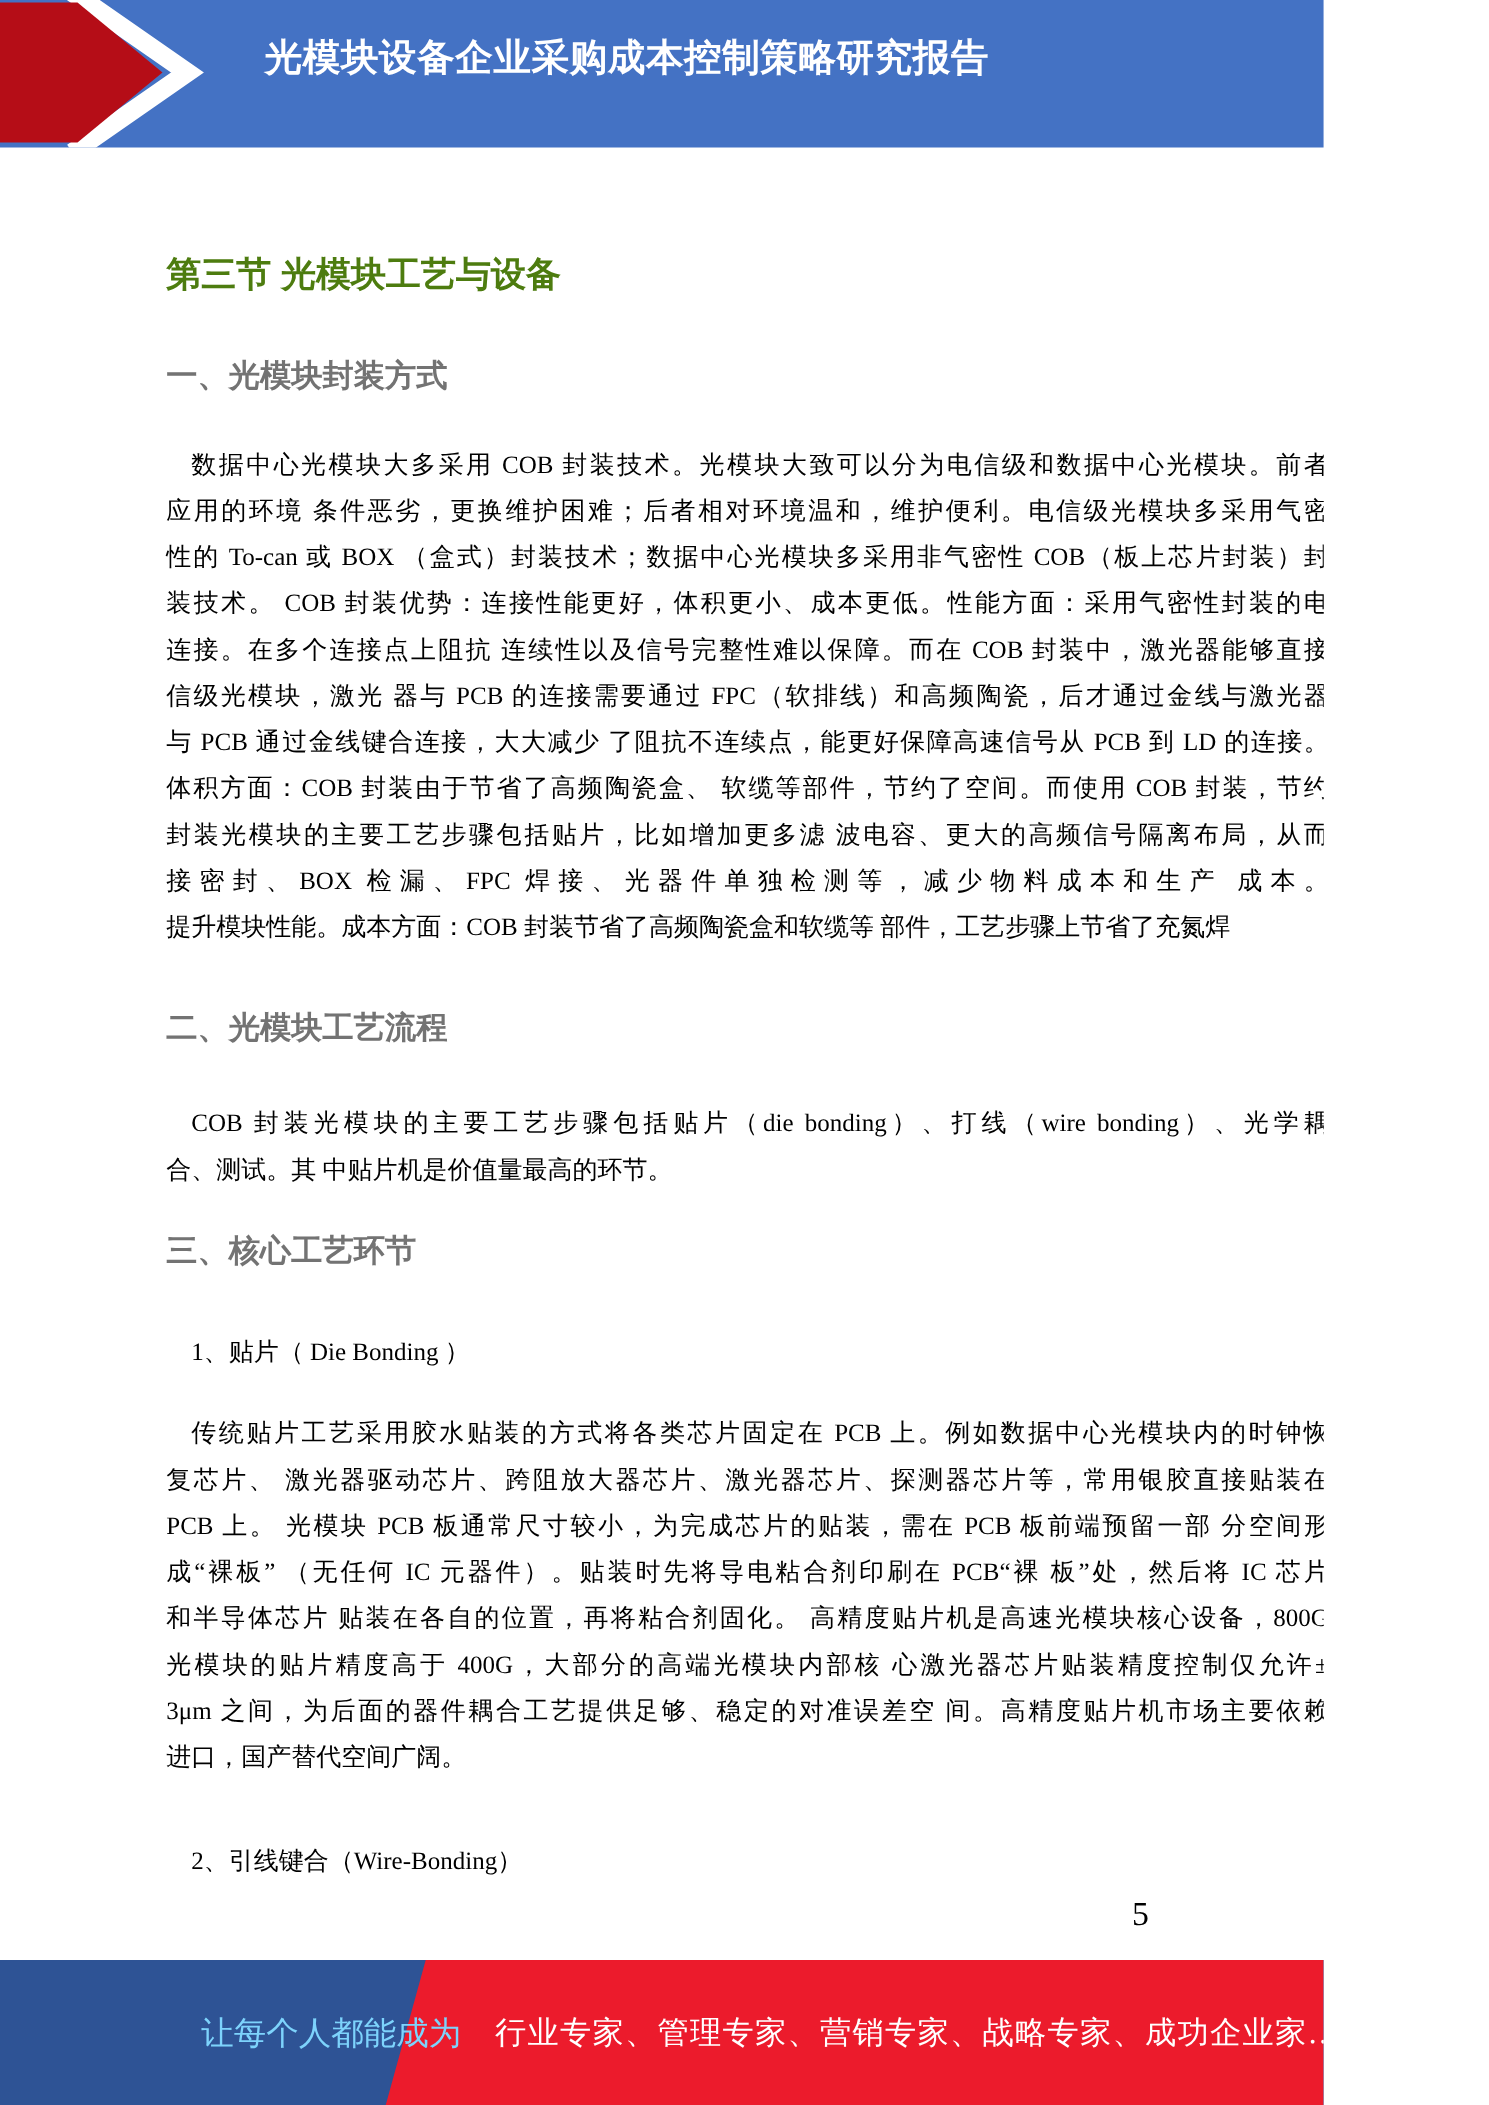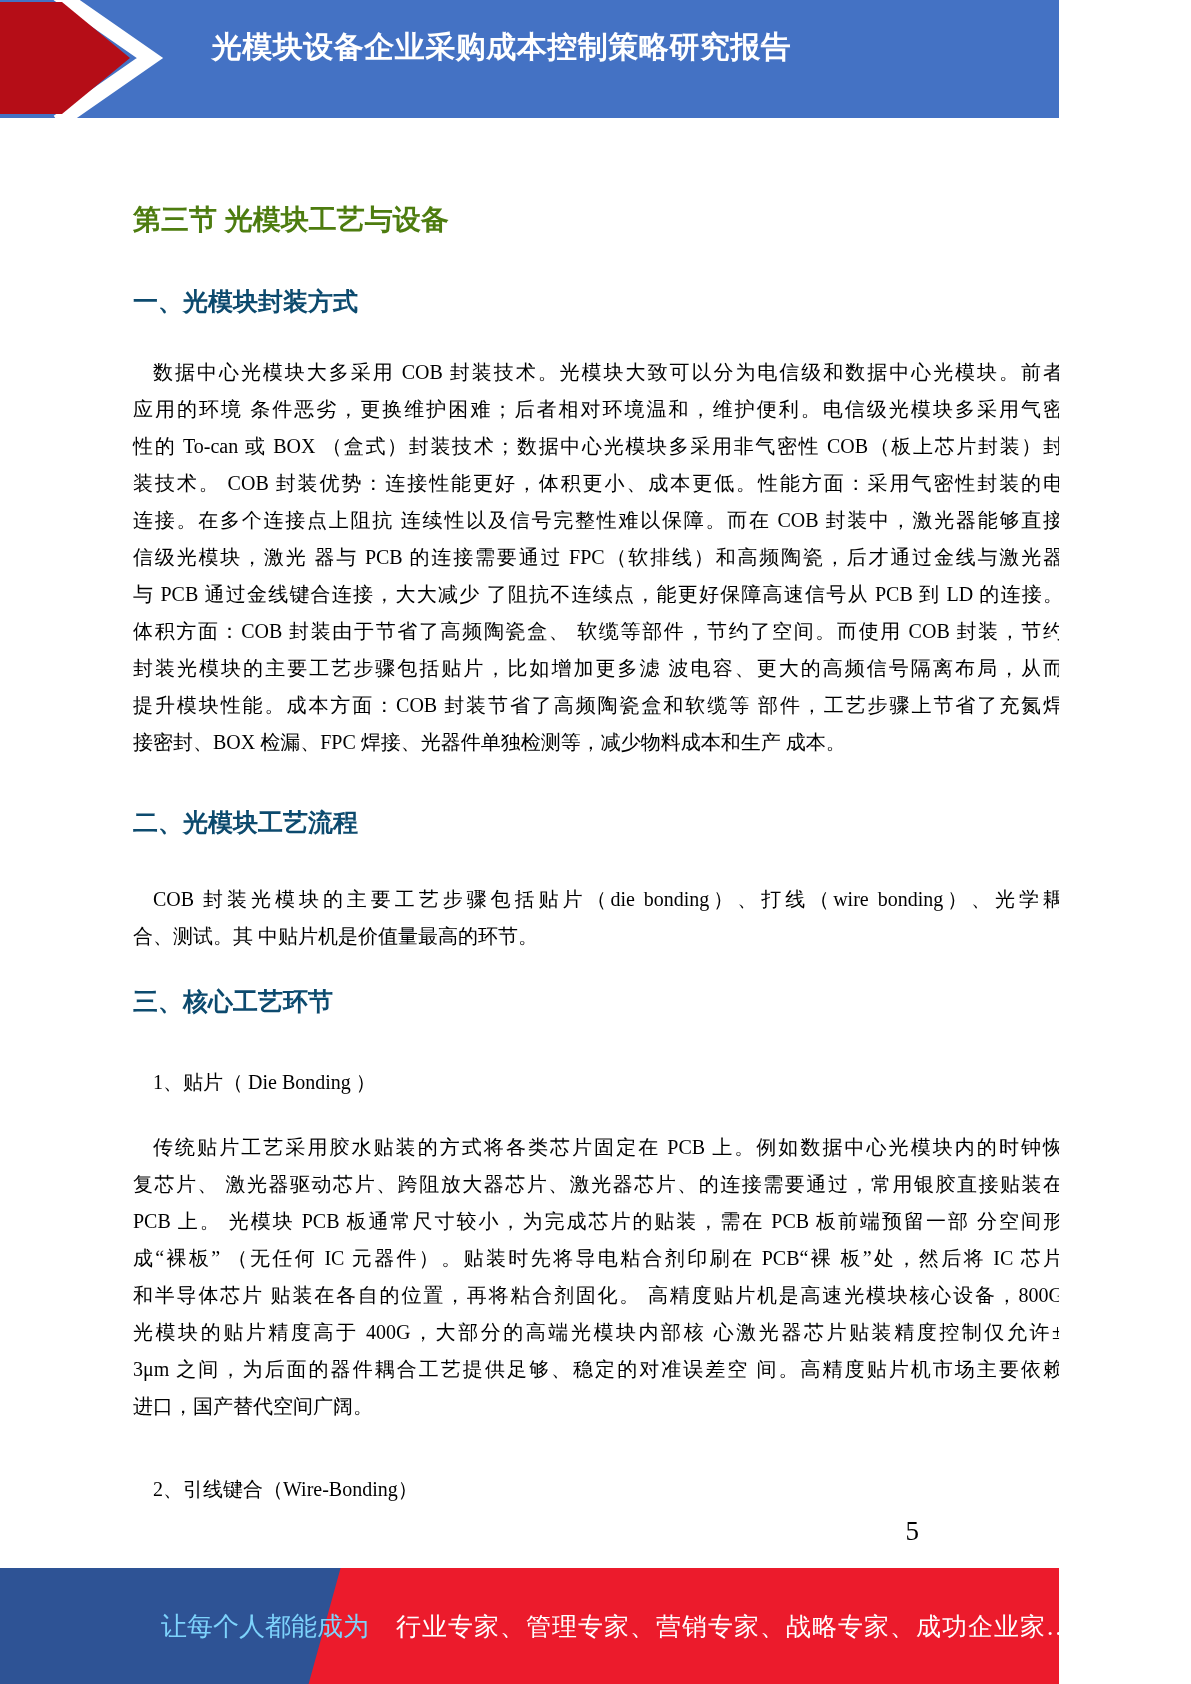--- a/index.html
+++ b/index.html
@@ -52,21 +52,21 @@
     font-size: 28px;
     line-height: 34px;
     color: #4d7c0f;
   }
   .section-heading {
     font-family: "Liberation Sans", "DejaVu Sans", sans-serif;
     font-weight: bold;
     font-size: 25px;
     line-height: 32px;
     margin: 0;
-    color: #0c4a6e;
+    color: #737373;
   }
   #s1-heading { margin-top: 48px; }
   #s2-heading { margin-top: 45px; }
   #s3-heading { margin-top: 30px; }
 
   .para { font-size: 20px; line-height: 37px; }
   .para .line { text-align: justify; text-align-last: justify; white-space: normal; }
   .para .line:last-child { text-align-last: left; }
   .para .line:first-child { text-indent: 1em; }
   #para1 { margin-top: 37px; }
@@ -148,38 +148,38 @@
     <div id="para1" class="para">
         <div class="line">数据中心光模块大多采用 COB 封装技术。光模块大致可以分为电信级和数据中心光模块。前者</div>
         <div class="line">应用的环境 条件恶劣，更换维护困难；后者相对环境温和，维护便利。电信级光模块多采用气密</div>
         <div class="line">性的 To-can 或 BOX （盒式）封装技术；数据中心光模块多采用非气密性 COB（板上芯片封装）封</div>
         <div class="line">装技术。 COB 封装优势：连接性能更好，体积更小、成本更低。性能方面：采用气密性封装的电</div>
         <div class="line">连接。在多个连接点上阻抗 连续性以及信号完整性难以保障。而在 COB 封装中，激光器能够直接</div>
         <div class="line">信级光模块，激光 器与 PCB 的连接需要通过 FPC（软排线）和高频陶瓷，后才通过金线与激光器</div>
         <div class="line">与 PCB 通过金线键合连接，大大减少 了阻抗不连续点，能更好保障高速信号从 PCB 到 LD 的连接。</div>
         <div class="line">体积方面：COB 封装由于节省了高频陶瓷盒、 软缆等部件，节约了空间。而使用 COB 封装，节约</div>
         <div class="line">封装光模块的主要工艺步骤包括贴片，比如增加更多滤 波电容、更大的高频信号隔离布局，从而</div>
+        <div class="line">接密封、BOX 检漏、FPC 焊接、光器件单独检测等，减少物料成本和生产 成本。</div>
         <div class="line">提升模块性能。成本方面：COB 封装节省了高频陶瓷盒和软缆等 部件，工艺步骤上节省了充氮焊</div>
-        <div class="line">接密封、BOX 检漏、FPC 焊接、光器件单独检测等，减少物料成本和生产 成本。</div>
       </div>
 
     <h3 id="s2-heading" class="section-heading">二、光模块工艺流程</h3>
 
     <div id="para2" class="para">
         <div class="line">COB 封装光模块的主要工艺步骤包括贴片（die bonding）、打线（wire bonding）、光学耦</div>
         <div class="line">合、测试。其 中贴片机是价值量最高的环节。</div>
       </div>
 
     <h3 id="s3-heading" class="section-heading">三、核心工艺环节</h3>
 
     <div id="sub1" class="sub-heading">1、贴片（ Die Bonding ）</div>
 
     <div id="para3" class="para">
         <div class="line">传统贴片工艺采用胶水贴装的方式将各类芯片固定在 PCB 上。例如数据中心光模块内的时钟恢</div>
-        <div class="line">复芯片、 激光器驱动芯片、跨阻放大器芯片、激光器芯片、的连接需要通过，常用银胶直接贴装在</div>
+        <div class="line">复芯片、 激光器驱动芯片、跨阻放大器芯片、激光器芯片、探测器芯片等，常用银胶直接贴装在</div>
         <div class="line">PCB 上。 光模块 PCB 板通常尺寸较小，为完成芯片的贴装，需在 PCB 板前端预留一部 分空间形</div>
         <div class="line">成“裸板” （无任何 IC 元器件）。贴装时先将导电粘合剂印刷在 PCB“裸 板”处，然后将 IC 芯片</div>
         <div class="line">和半导体芯片 贴装在各自的位置，再将粘合剂固化。 高精度贴片机是高速光模块核心设备，800G</div>
         <div class="line">光模块的贴片精度高于 400G，大部分的高端光模块内部核 心激光器芯片贴装精度控制仅允许±</div>
         <div class="line">3μm 之间，为后面的器件耦合工艺提供足够、稳定的对准误差空 间。高精度贴片机市场主要依赖</div>
         <div class="line">进口，国产替代空间广阔。</div>
       </div>
 
     <div id="sub2" class="sub-heading">2、引线键合（Wire-Bonding）</div>
 

